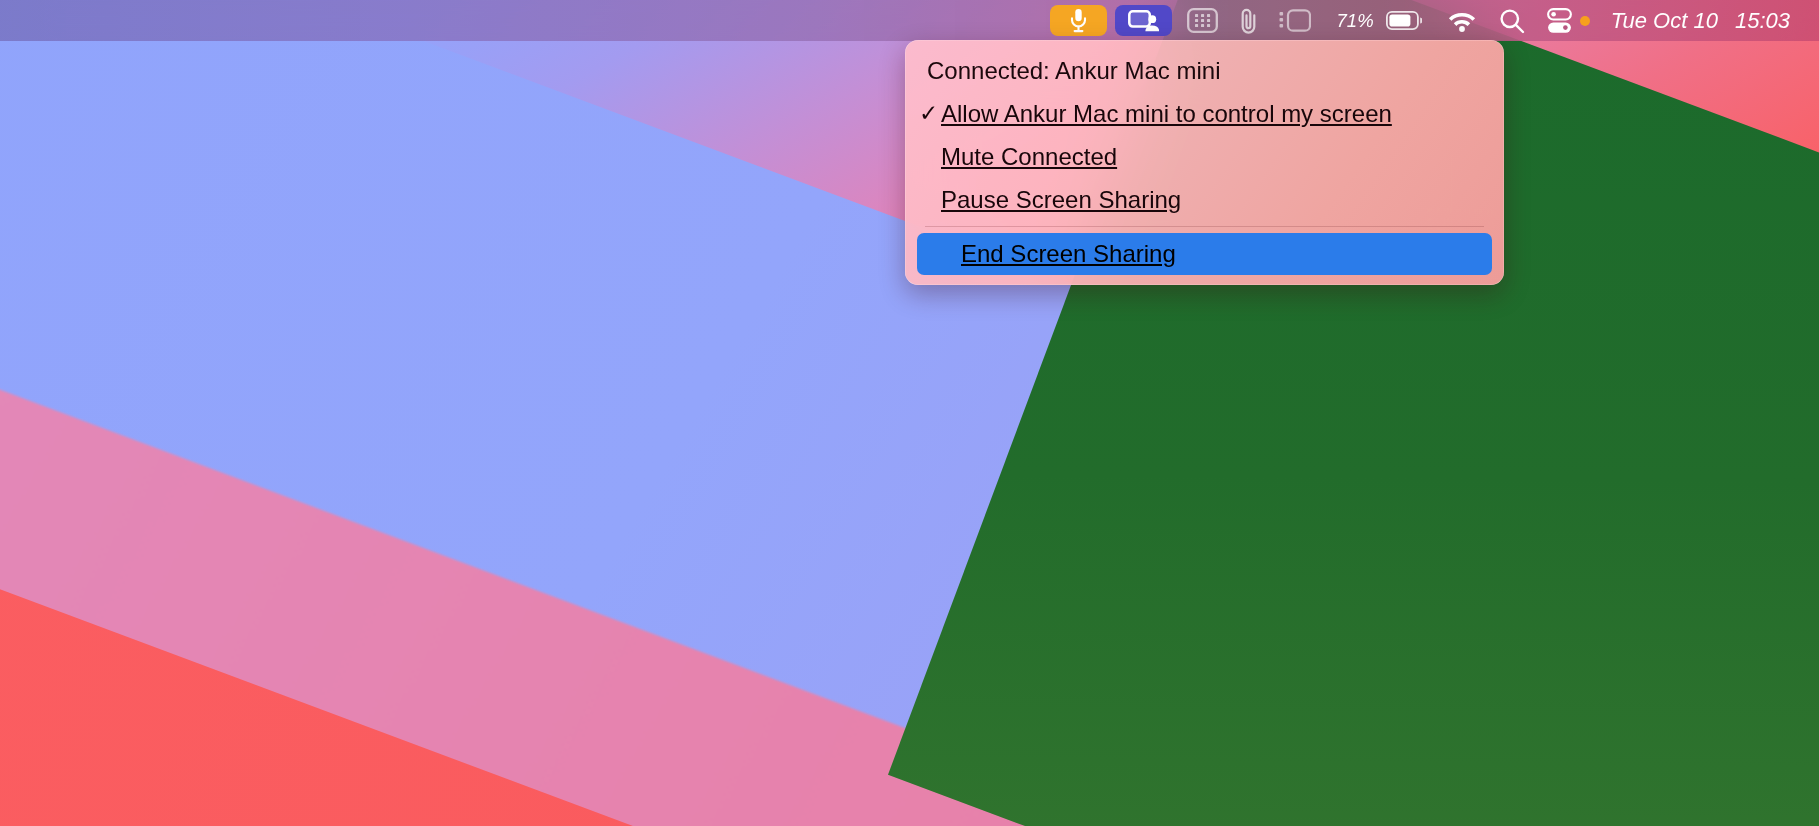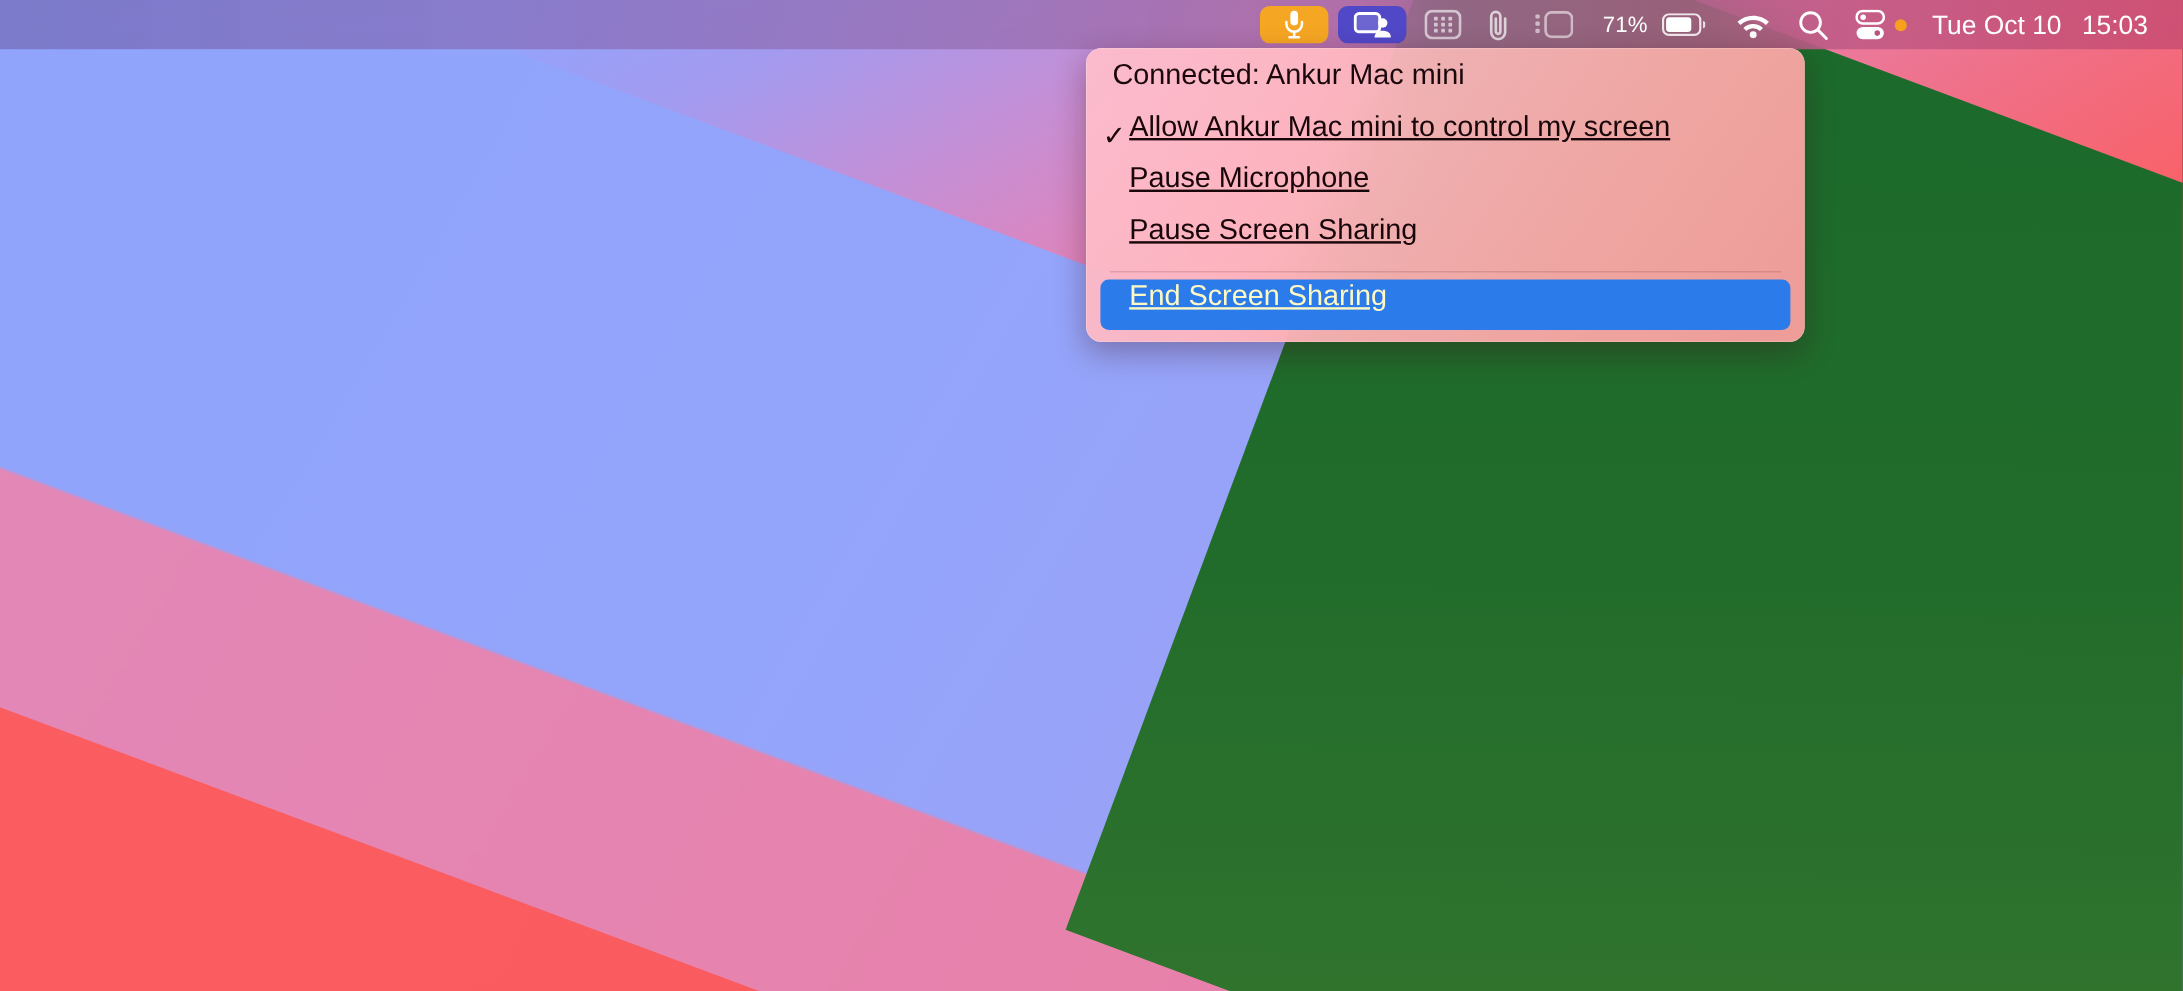--- a/index.html
+++ b/index.html
@@ -82,20 +82,21 @@
         rgba(198,74,112,0.80) 100%);
     backdrop-filter:blur(24px);
     z-index:50;
   }
   #menubar-left { flex:1; }
   #menubar-right {
     display:flex; align-items:center;
     height:100%;
     padding-right:18px;
     gap:0px;
+    font-style:italic;
   }
   .mb-item {
     height:41px;
     display:flex; align-items:center; justify-content:center;
     padding:0 11px;
     color:#fff;
   }
   .mb-pill {
     width:57px; height:31px;
     border-radius:8px;
@@ -128,21 +129,21 @@
     background:linear-gradient(125deg,
         rgba(255,190,205,0.93) 0%,
         rgba(255,183,190,0.93) 35%,
         rgba(255,170,170,0.93) 70%,
         rgba(253,160,160,0.93) 100%);
     backdrop-filter:blur(32px);
     box-shadow:0 9px 26px rgba(60,10,20,0.32), 0 0 0 0.5px rgba(255,255,255,0.35) inset;
     z-index:60;
   }
   .menu-row {
-    display:flex; 
+    display:flex; align-items:center;
     height:43px;
     padding:0 18px 0 14px;
     font-size:24px;
     color:#18060a;
     white-space:nowrap;
   }
   .menu-row.header { color:#1a080c; padding-left:22px; }
   .check {
     width:22px; flex:0 0 22px;
     font-size:23px; line-height:1;
@@ -150,24 +151,24 @@
     display:flex; align-items:center;
   }
   .menu-label { flex:1;text-decoration:underline; }
   #divider {
     height:1px;
     margin:5px 20px 6px 20px;
     background:rgba(120,40,50,0.22);
   }
   .menu-row.selected {
     background:#2b7cea;
-    color:#fef9c3;
+    color:#000000;
     border-radius:7px;
     margin:0 12px;
-    padding-left:24px;
+    padding-left:44px;
     height:42px;
     font-weight:400;
   }
 
   
   svg { display:block; }
 </style>
 </head>
 <body>
 
@@ -306,21 +307,21 @@
     <span>Connected: Ankur Mac mini</span>
   </div>
 
   <div class="menu-row">
     <span class="check">✓</span>
     <span class="menu-label">Allow Ankur Mac mini to control my screen</span>
   </div>
 
   <div class="menu-row">
     <span class="check"></span>
-    <span class="menu-label">Pause Microphone</span>
+    <span class="menu-label">Mute Connected</span>
   </div>
 
   <div class="menu-row">
     <span class="check"></span>
     <span class="menu-label">Pause Screen Sharing</span>
   </div>
 
   <div id="divider"></div>
 
   <div class="menu-row selected">

